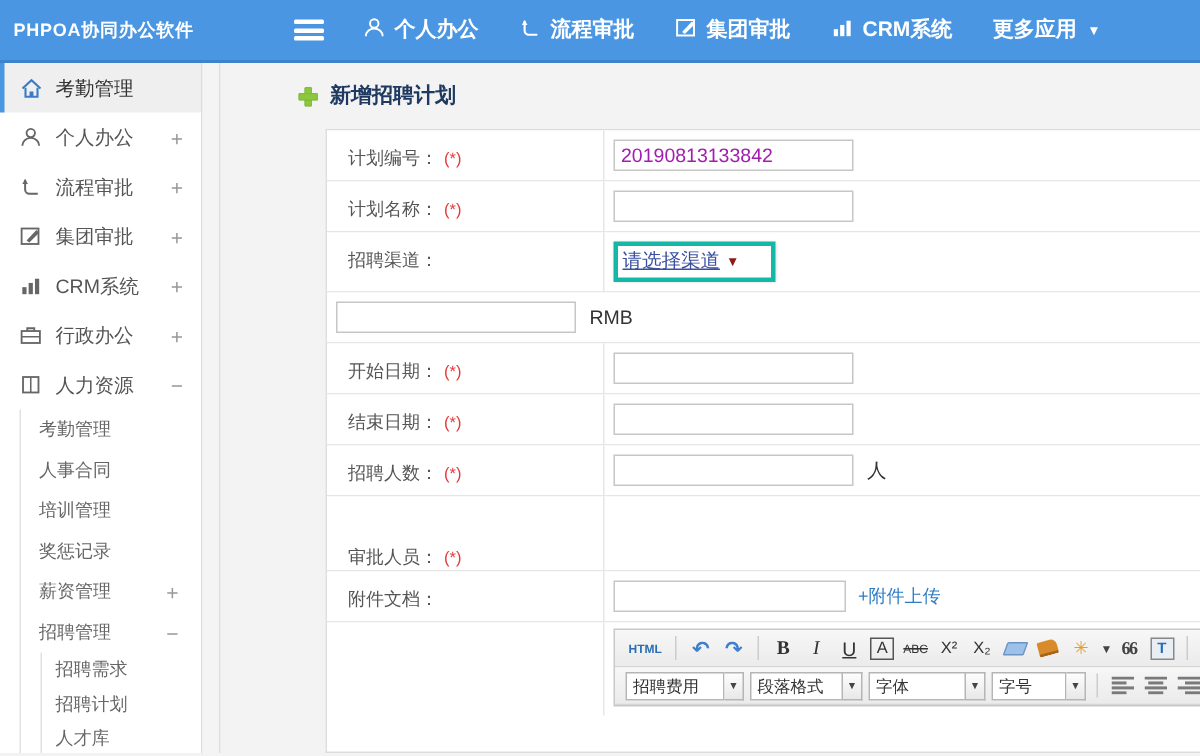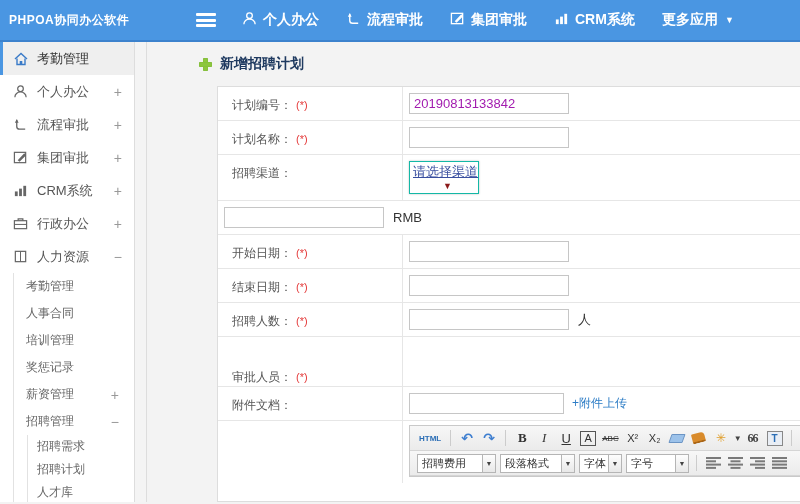--- a/index.html
+++ b/index.html
@@ -63,22 +63,22 @@
   .fcell-label {
     width:185px; flex:none; border-right:1px solid #e6e6e6;
     padding:10px 0 0 14px; font-size:12px; color:#555;
   }
   .req { color:#e43b3b; margin-left:4px; font-size:11px; }
   .fcell-input { flex:1; padding:6px 0 6px 6px; display:flex; align-items:center; min-height:33px; }
   .txt { width:160px; height:21px; border:1px solid #c6c6c6; font-size:13px; color:#a21caf; padding:0 4px; background:#fff; outline:none; }
   .txt.short { width:155px; }
   .suffix { margin-left:9px; font-size:13px; color:#333; }
   .sel {
-    display:inline-flex; align-items:center; border:1px solid #14b8a6; box-shadow:0 0 2px rgba(0,0,0,0.25);
-    background:#fff; padding:1px 0 2px 3px; cursor:pointer;flex-direction:column;
+    display:inline-flex; align-items:center; border:3px solid #14b8a6; box-shadow:0 0 2px rgba(0,0,0,0.25);
+    background:#fff; padding:1px 21px 2px 3px; cursor:pointer;
   }
   .sel-text { color:#3a4fa0; font-size:13px; text-decoration:underline; }
   .sel-arrow { color:#8b1a1a; font-size:9px; margin-left:4px; }
   .col { display:flex; flex-direction:column; align-items:flex-start; }
   .ta { width:302px; height:53px; border:1px solid #c6c6c6; background:#f6f6f6; font-size:13px; resize:both; outline:none; }
   .flink { color:#2d7dc6; font-size:12px; text-decoration:none; margin-top:5px; cursor:pointer; }
   .flink.inline { margin:0 0 0 8px; }
 
   
   .frow.editor-row { border-bottom:none; }
@@ -394,21 +394,21 @@
               <div class="tb">
                 <span class="ddl">
                   <span class="ddl-box" style="width:66px;">招聘费用</span>
                   <span class="ddl-btn">▼</span>
                 </span>
                 <span class="ddl">
                   <span class="ddl-box" style="width:62px;">段落格式</span>
                   <span class="ddl-btn">▼</span>
                 </span>
                 <span class="ddl">
-                  <span class="ddl-box" style="width:30px;">字体</span>
+                  <span class="ddl-box" style="width:65px;">字体</span>
                   <span class="ddl-btn">▼</span>
                 </span>
                 <span class="ddl">
                   <span class="ddl-box" style="width:50px;">字号</span>
                   <span class="ddl-btn">▼</span>
                 </span>
                 <span class="tsep"></span>
                 <span class="tbtn">
                     <svg class="align" width="15" height="12" viewBox="0 0 15 12">
                       <rect y="0" width="15" height="2"></rect>

